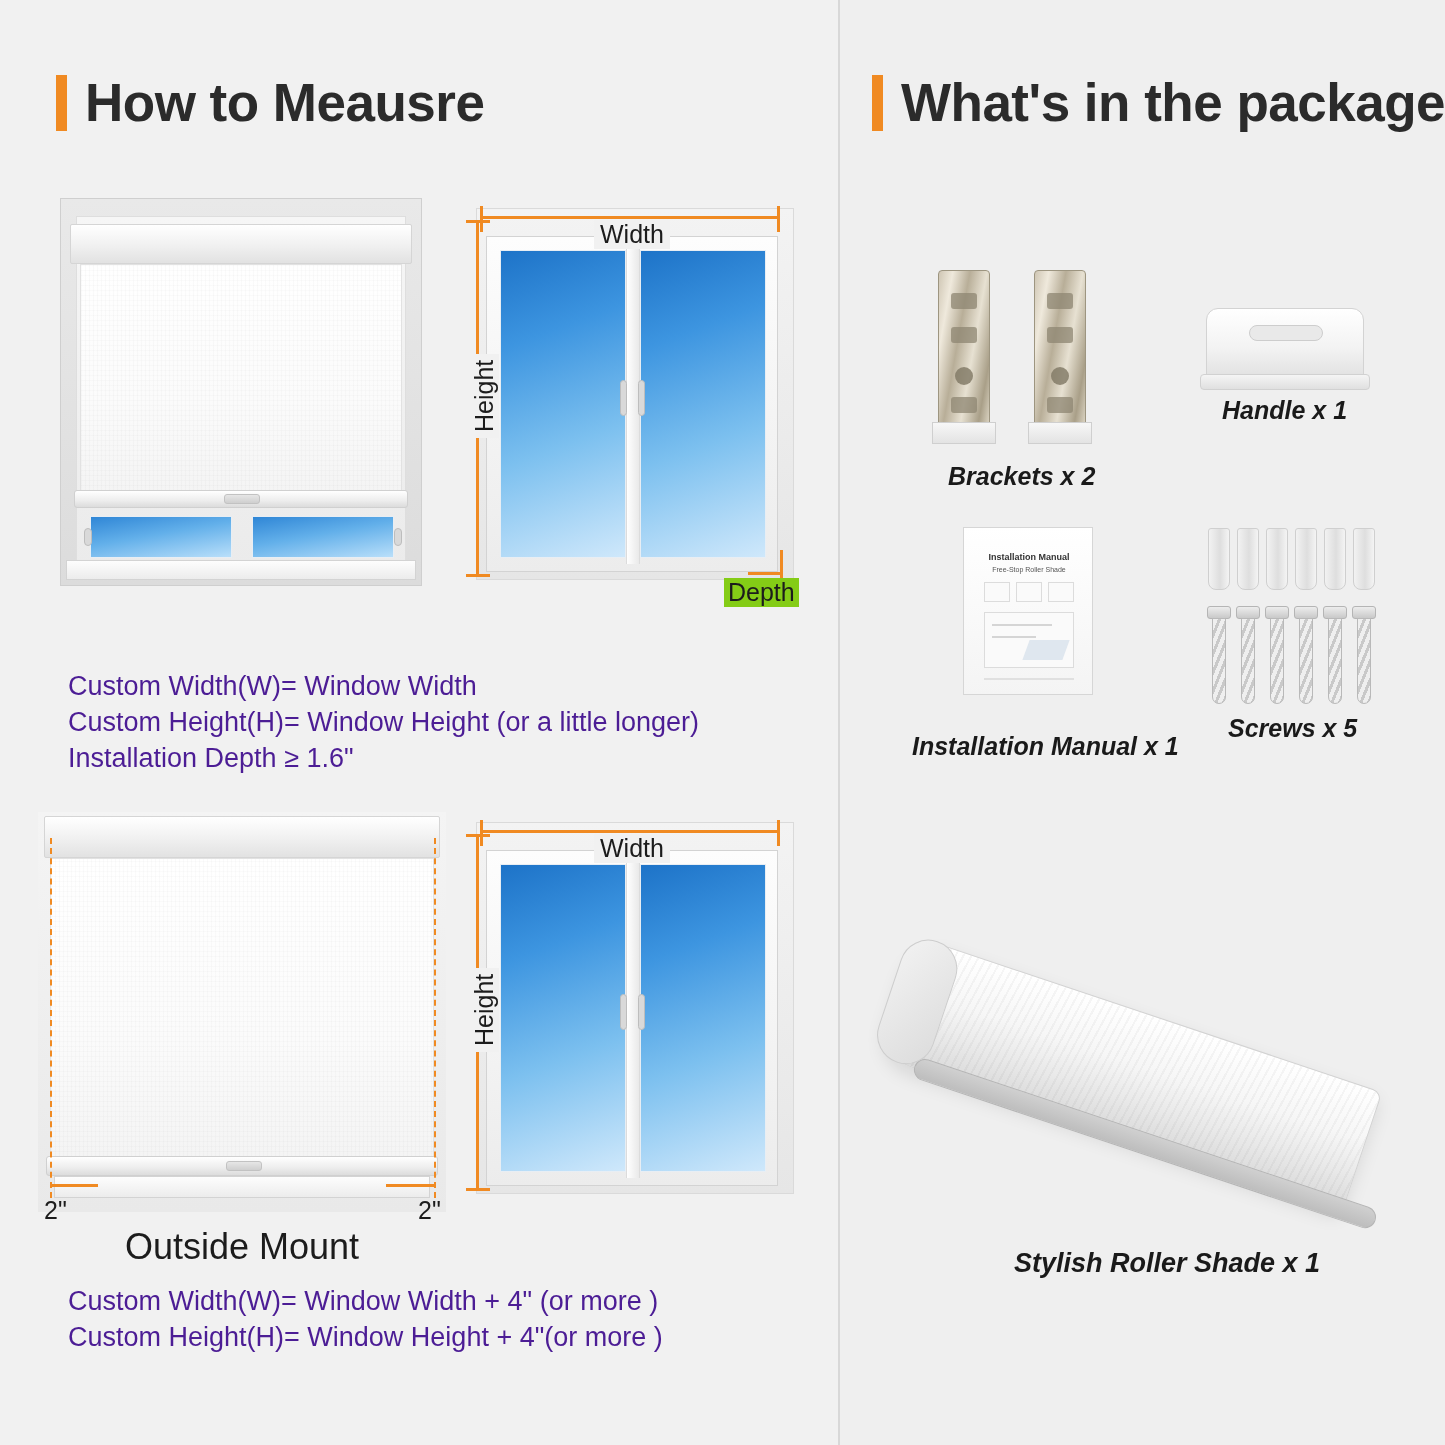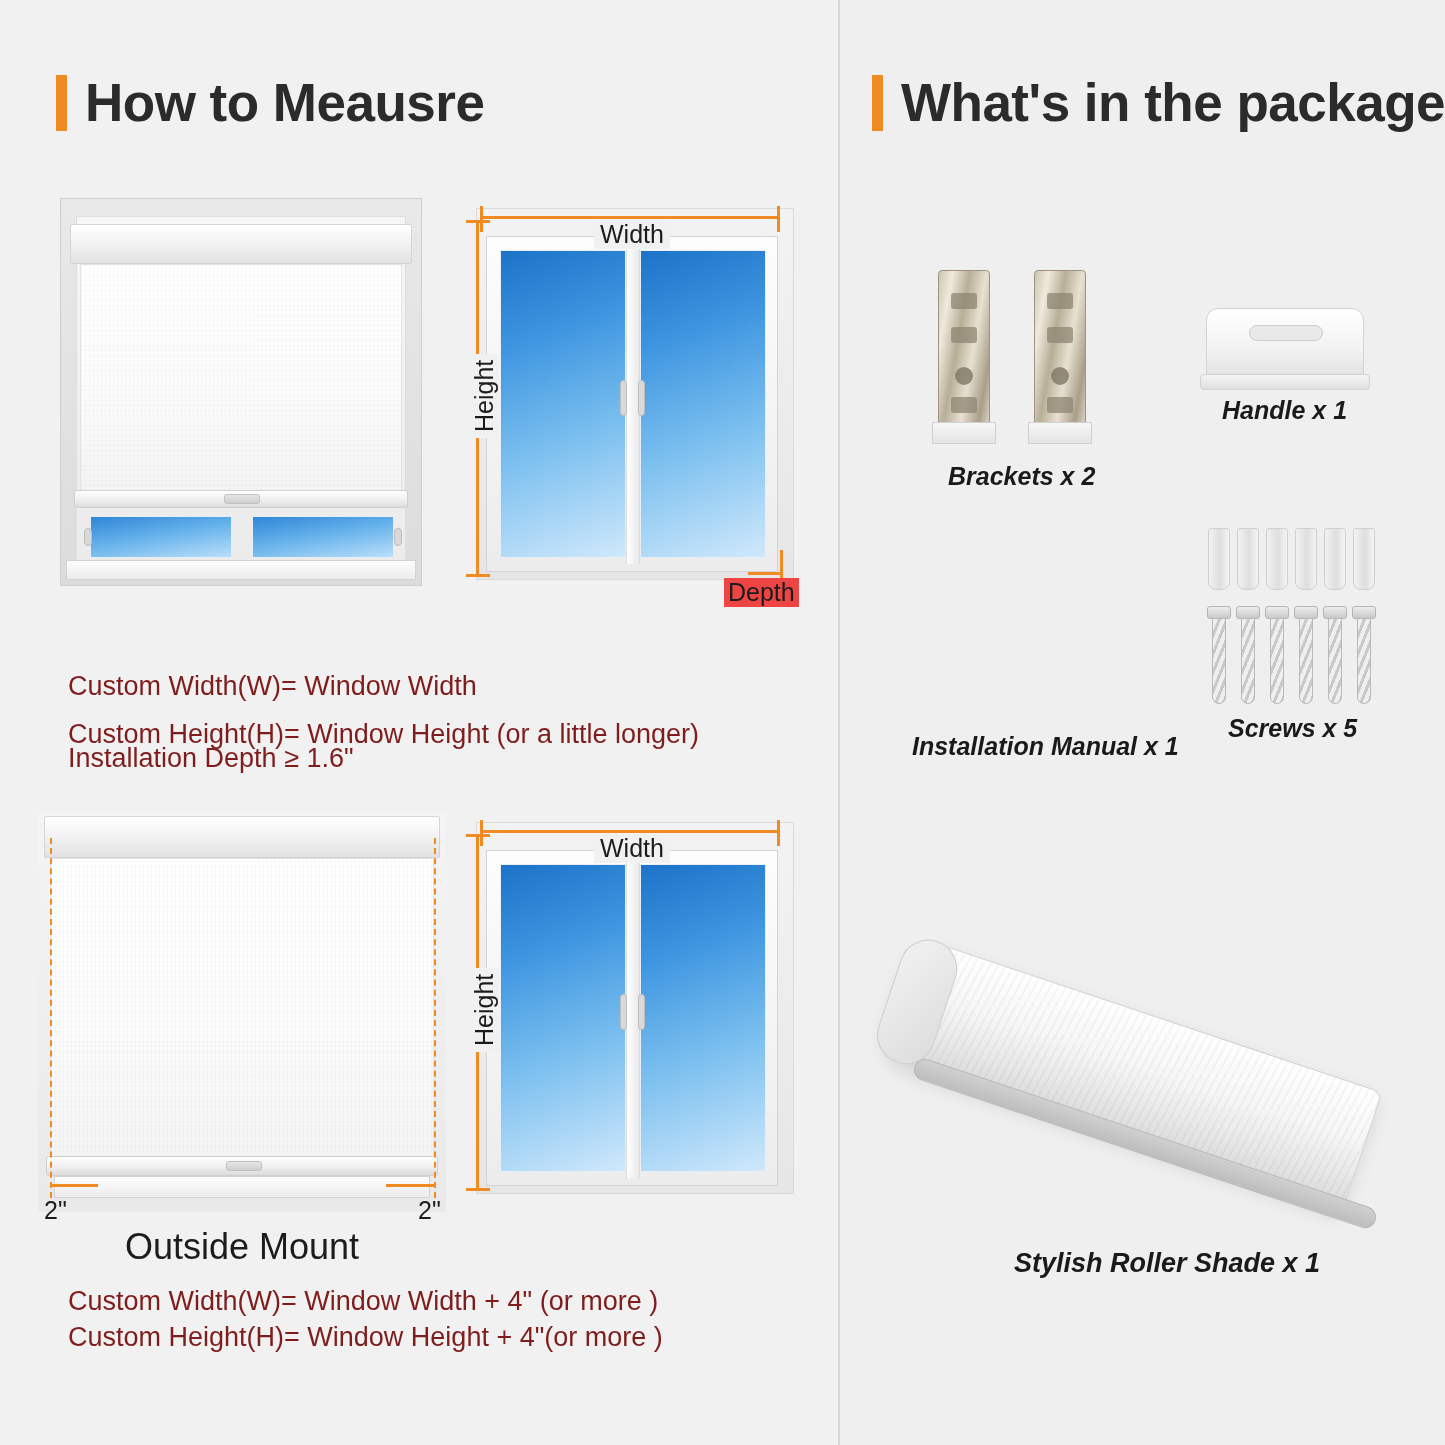--- a/index.html
+++ b/index.html
@@ -131,21 +131,21 @@
 
   .mount-title {
     position: absolute;
     font-size: 36px;
     color: #1c1c1c;
     white-space: nowrap;
   }
   .spec-line {
     position: absolute;
     font-size: 27px;
-    color: #7f1d1d;
+    color: #4c1d95;
     white-space: nowrap;
   }
 
   
   .pkg-caption {
     position: absolute;
     font-size: 25px;
     font-weight: bold;
     font-style: italic;
     color: #1a1a1a;
@@ -276,26 +276,26 @@
     <div class="tick-v" style="left:315px; top:8px; height:26px;"></div>
     <div class="dim-label" style="left:132px; top:22px; background:#f1f1f1; padding:0 6px;">Width</div>
 
     <div class="tick-v" style="left:14px; top:22px; height:356px;"></div>
     <div class="tick-h" style="left:4px; top:22px; width:24px;"></div>
     <div class="tick-h" style="left:4px; top:376px; width:24px;"></div>
     <div class="dim-label vertical" style="left:8px; top:240px; background:#f1f1f1; padding:0 6px;">Height</div>
 
     <div class="tick-h" style="left:286px; top:374px; width:34px;"></div>
     <div class="tick-v" style="left:318px; top:352px; height:28px;"></div>
-    <div class="dim-label" style="left:262px; top:380px; background:#ef4444; padding:0 4px;">Depth</div>
+    <div class="dim-label" style="left:262px; top:380px; background:#84cc16; padding:0 4px;">Depth</div>
   </div>
 
 
   <div class="spec-line" style="left:68px; top:671px;">Custom Width(W)= Window Width</div>
-  <div class="spec-line" style="left:68px; top:707px;margin-top:12px;">Custom Height(H)= Window Height (or a little longer)</div>
+  <div class="spec-line" style="left:68px; top:707px;">Custom Height(H)= Window Height (or a little longer)</div>
   <div class="spec-line" style="left:68px; top:743px;">Installation Depth ≥ 1.6"</div>
 
   <div class="shade-fig" style="left:38px; top:812px; width:408px; height:400px;">
 
     <div style="position:absolute; left:0; top:0; width:408px; height:400px; background:linear-gradient(180deg,#f4f4f4,#e9e9e9);"></div>
 
     <div class="win-frame" style="left:22px; top:40px; width:362px; height:330px;"></div>
     <div class="shade-headrail" style="left:6px; top:4px; width:396px; height:42px;"></div>
     <div class="shade-fabric" style="left:12px; top:46px; width:384px; height:300px;"></div>
     <div class="shade-bottombar" style="left:8px; top:344px; width:392px; height:20px;"></div>
@@ -358,20 +358,32 @@
   <div class="pkg-caption" style="left:948px; top:462px;">Brackets x 2</div>
 
   <div style="position:absolute; left:1206px; top:308px;">
     <div class="handle-part" style="left:0; top:0;">
       <div class="cut"></div>
     </div>
     <div style="position:absolute; left:-6px; top:66px; width:170px; height:16px; background:linear-gradient(180deg,#f5f5f5,#e0e0e0); border:1px solid #d1d1d1; border-radius:4px;"></div>
   </div>
   <div class="pkg-caption" style="left:1222px; top:396px;">Handle x 1</div>
 
+  <div class="manual" style="left:963px; top:527px;">
+    <div class="m-title">Installation Manual</div>
+    <div class="m-sub">Free-Stop Roller Shade</div>
+    <div class="m-box" style="left:20px; top:54px; width:26px; height:20px;"></div>
+    <div class="m-box" style="left:52px; top:54px; width:26px; height:20px;"></div>
+    <div class="m-box" style="left:84px; top:54px; width:26px; height:20px;"></div>
+    <div class="m-box" style="left:20px; top:84px; width:90px; height:56px;"></div>
+    <div style="position:absolute; left:28px; top:96px; width:60px; height:2px; background:#d5d5d5;"></div>
+    <div style="position:absolute; left:28px; top:108px; width:44px; height:2px; background:#d5d5d5;"></div>
+    <div style="position:absolute; left:62px; top:112px; width:40px; height:20px; background:#dfe7ef; transform:skewX(-20deg);"></div>
+    <div style="position:absolute; left:20px; top:150px; width:90px; height:2px; background:#e0e0e0;"></div>
+  </div>
   <div class="pkg-caption" style="left:912px; top:720px;margin-top:12px;">Installation Manual x 1</div>
 
   <div style="position:absolute; left:1208px; top:528px; width:172px; height:160px;">
     <div class="anchor" style="left:0; top:0;"></div>
     <div class="anchor" style="left:29px; top:0;"></div>
     <div class="anchor" style="left:58px; top:0;"></div>
     <div class="anchor" style="left:87px; top:0;"></div>
     <div class="anchor" style="left:116px; top:0;"></div>
     <div class="anchor" style="left:145px; top:0;"></div>
 

